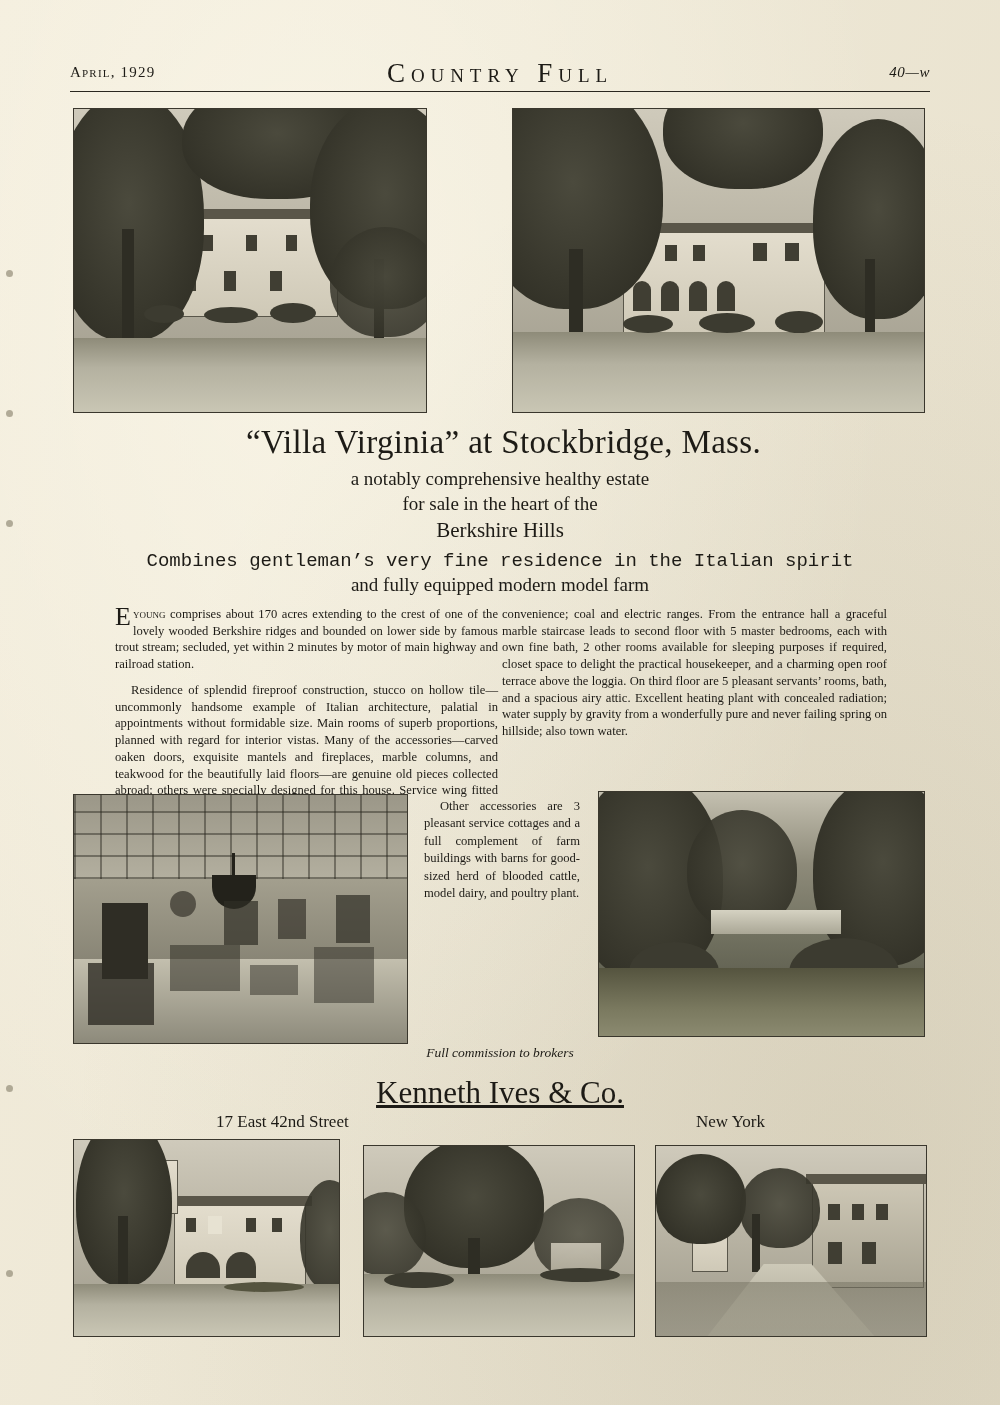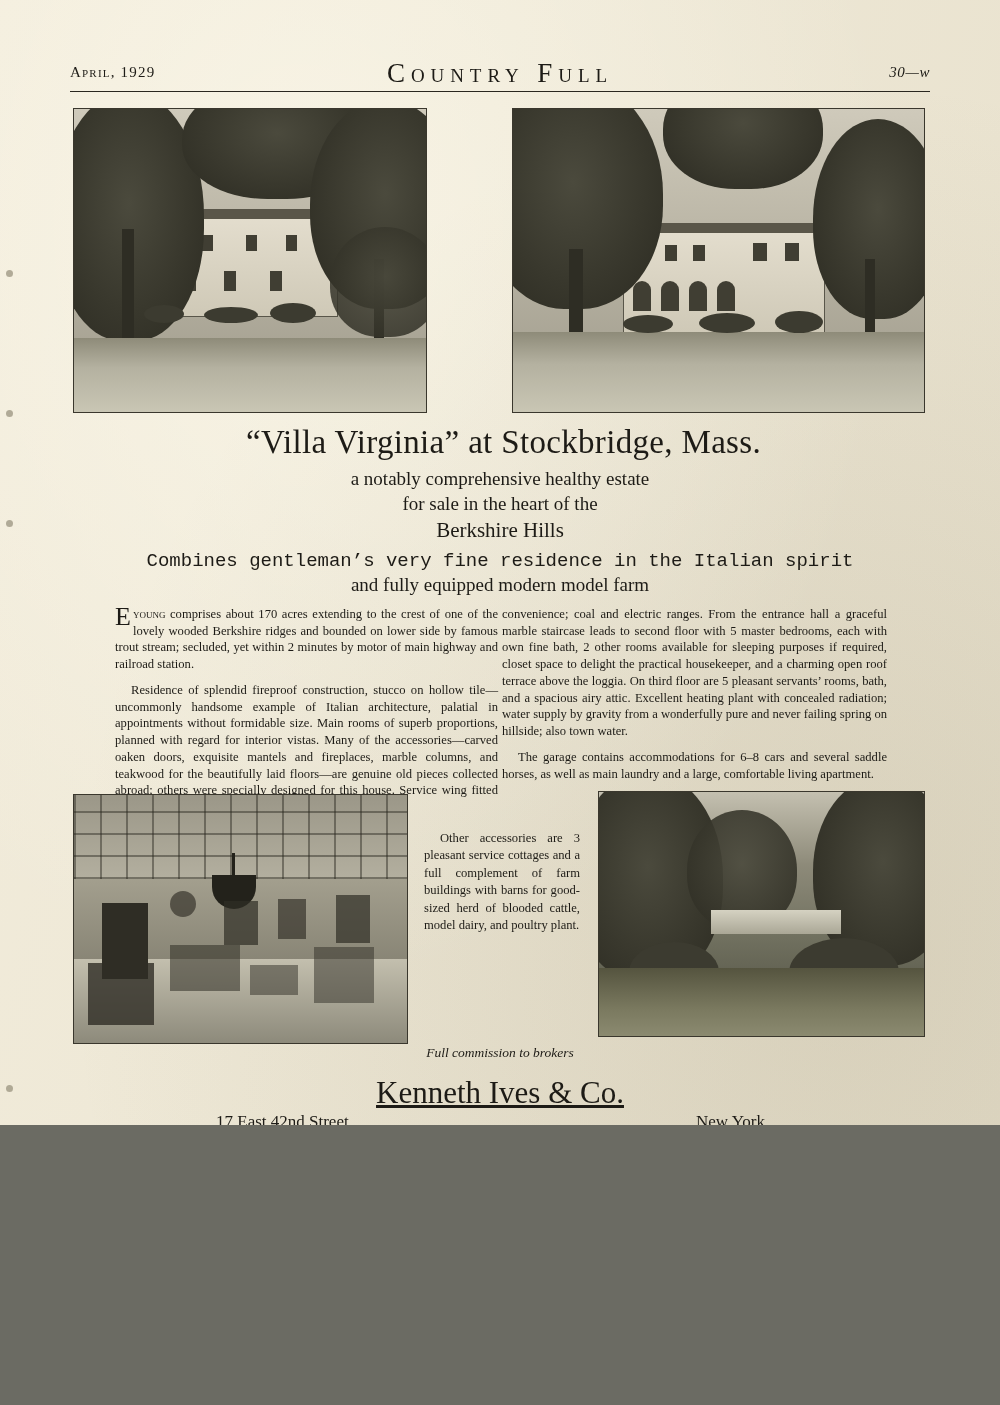--- a/index.html
+++ b/index.html
@@ -3,21 +3,21 @@
 <meta charset="utf-8">
 <style>
   html, body {
     margin: 0;
     padding: 0;
     background: #6b6b63;
   }
   .page {
     position: relative;
     width: 1000px;
-    height: 1125px;
+    height: 1405px;
     margin: 0 auto;
     background: #efeada;
     overflow: hidden;
     font-family: "Liberation Serif", serif;
     color: #1d1b16;
   }
   
   .page::before {
     content: "";
     position: absolute;
@@ -261,21 +261,21 @@
   <div class="punch" style="top:410px;"></div>
   <div class="punch" style="top:520px;"></div>
   <div class="punch" style="top:1085px;"></div>
   <div class="punch" style="top:1270px;"></div>
 
   <div class="content">
 
     <div class="masthead">
       <div class="issue-date">April, 1929</div>
       <div class="pub-title">Country Full</div>
-      <div class="page-number">30—w</div>
+      <div class="page-number">40—w</div>
       <div class="masthead-rule"></div>
     </div>
 
     <div class="photo" style="left:73px; top:108px; width:352px; height:303px;">
       <div class="sky"></div>
       <div class="bldg" style="left:62px; top:108px; width:200px; height:98px;"></div>
       <div class="roofline" style="left:52px; top:100px; width:220px; height:10px;"></div>
       <div class="win" style="left:80px; top:126px; width:11px; height:16px;"></div>
       <div class="win" style="left:104px; top:126px; width:11px; height:16px;"></div>
       <div class="win" style="left:128px; top:126px; width:11px; height:16px;"></div>
@@ -330,41 +330,40 @@
 
     <div class="col" style="left:115px; top:606px; width:383px;">
       <p class="first">
         <span class="dropcap">E</span><span class="sc">young</span><span> comprises about 170 acres extending to the crest of one of the lovely wooded Berkshire ridges and bounded on lower side by famous trout stream; secluded, yet within 2 minutes by motor of main highway and railroad station.</span>
       </p>
       <p><span>Residence of splendid fireproof construction, stucco on hollow tile—uncommonly handsome example of Italian architecture, palatial in appointments without formidable size. Main rooms of superb proportions, planned with regard for interior vistas. Many of the accessories—carved oaken doors, exquisite mantels and fireplaces, marble columns, and teakwood for the beautifully laid floors—are genuine old pieces collected abroad; others were specially designed for this house. Service wing fitted with every</span></p>
     </div>
 
     <div class="col" style="left:502px; top:606px; width:385px;">
       <p class="first"><span>convenience; coal and electric ranges. From the entrance hall a graceful marble staircase leads to second floor with 5 master bedrooms, each with own fine bath, 2 other rooms available for sleeping purposes if required, closet space to delight the practical housekeeper, and a charming open roof terrace above the loggia. On third floor are 5 pleasant servants’ rooms, bath, and a spacious airy attic. Excellent heating plant with concealed radiation; water supply by gravity from a wonderfully pure and never failing spring on hillside; also town water.</span></p>
-      <p><span>The garage contains accommodations for 6–8 cars and several saddle horses, as well as main laundry and a large, comfortable living apartment.</span></p>
     </div>
 
     <div class="photo" style="left:73px; top:794px; width:333px; height:248px;">
       <div class="int-bg"></div>
       <div class="int-ceiling"></div>
       <div class="int-floor"></div>
       <div class="int-light" style="left:138px; top:80px; width:44px; height:34px; border-radius:0 0 22px 22px;"></div>
       <div class="int-light" style="left:158px; top:58px; width:3px; height:26px;"></div>
       <div class="int-wallobj" style="left:28px; top:108px; width:46px; height:76px;"></div>
       <div class="int-wallobj" style="left:150px; top:106px; width:34px; height:44px; opacity:.7;"></div>
       <div class="int-wallobj" style="left:204px; top:104px; width:28px; height:40px; opacity:.65;"></div>
       <div class="int-wallobj" style="left:262px; top:100px; width:34px; height:48px; opacity:.7;"></div>
       <div class="int-wallobj" style="left:96px; top:96px; width:26px; height:26px; border-radius:50%; opacity:.65;"></div>
       <div class="int-wallobj" style="left:96px; top:150px; width:70px; height:46px; opacity:.55;"></div>
       <div class="int-wallobj" style="left:240px; top:152px; width:60px; height:56px; opacity:.5;"></div>
       <div class="int-wallobj" style="left:176px; top:170px; width:48px; height:30px; opacity:.5;"></div>
       <div class="int-wallobj" style="left:14px; top:168px; width:66px; height:62px; opacity:.8;"></div>
     </div>
 
-    <div class="narrow-col" style="left:424px; top:798px; width:156px;margin-top:32px;">
+    <div class="narrow-col" style="left:424px; top:798px; width:156px;">
       <p><span>Other accessories are 3 pleasant service cottages and a full complement of farm buildings with barns for good-sized herd of blooded cattle, model dairy, and poultry plant.</span></p>
     </div>
 
     <div class="photo" style="left:598px; top:791px; width:325px; height:244px;">
       <div class="lake-bg"></div>
       <div class="tree" style="left:-26px; top:-20px; width:150px; height:210px;"></div>
       <div class="tree" style="left:88px; top:18px; width:110px; height:120px; opacity:.9;"></div>
       <div class="tree" style="left:214px; top:-16px; width:140px; height:190px;"></div>
       <div class="water" style="left:112px; top:118px; width:130px; height:24px;"></div>
       <div class="shrub" style="left:30px; top:150px; width:90px; height:60px;"></div>

